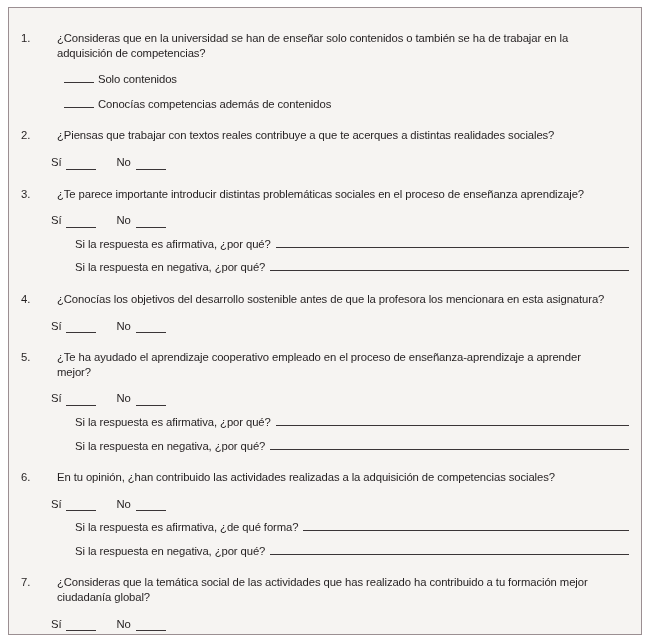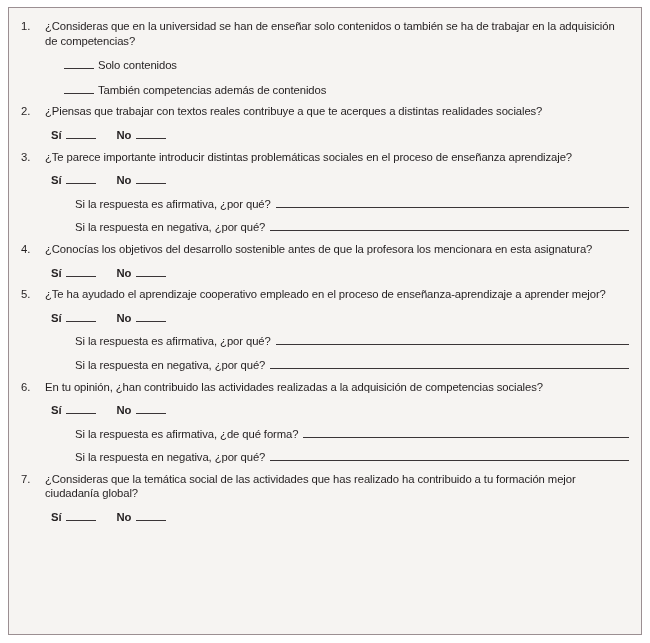--- a/index.html
+++ b/index.html
@@ -55,21 +55,21 @@
     font-size: 11.3px;
     line-height: 14.6px;
     color: #231f20;
   }
 
   .q-text {
     font-size: 11.3px;
     line-height: 14.6px;
     letter-spacing: -0.1px;
     color: #231f20;
-    margin: 0;
+    margin: 12px;
     padding-right: 4px;
     text-align: left;
   }
 
   
   .opt-row {
     display: flex;
     align-items: baseline;
     margin-top: 10px;
     padding-left: 19px;
@@ -92,22 +92,21 @@
   .sino-row {
     display: flex;
     align-items: baseline;
     margin-top: 9px;
     padding-left: 6px;
     font-size: 11.3px;
     line-height: 14.6px;
   }
   .sino-group {
     display: flex;
-    align-items: flex-start;
-    font-weight: bold;
+    align-items: flex-end;
   }
   .sino-group.no-group {
     margin-left: 20px;
   }
   .sino-label {
     color: #231f20;
     letter-spacing: -0.1px;
   }
   .blank-short {
     display: inline-block;
@@ -153,21 +152,21 @@
 
       <li class="question">
         <span class="q-num">1.</span>
         <p class="q-text">¿Consideras que en la universidad se han de enseñar solo contenidos o también se ha de trabajar en la adquisición de competencias?</p>
         <div class="opt-row">
           <span class="blank-lead"></span>
           <span class="opt-label">Solo contenidos</span>
         </div>
         <div class="opt-row">
           <span class="blank-lead"></span>
-          <span class="opt-label">También competencias además de contenidos</span>
+          <span class="opt-label">Conocías competencias además de contenidos</span>
         </div>
         <div class="sp-after-q"></div>
       </li>
 
       <li class="question">
         <span class="q-num">2.</span>
         <p class="q-text">¿Piensas que trabajar con textos reales contribuye a que te acerques a distintas realidades sociales?</p>
         <div class="sino-row">
           <span class="sino-group">
             <span class="sino-label">Sí</span>

